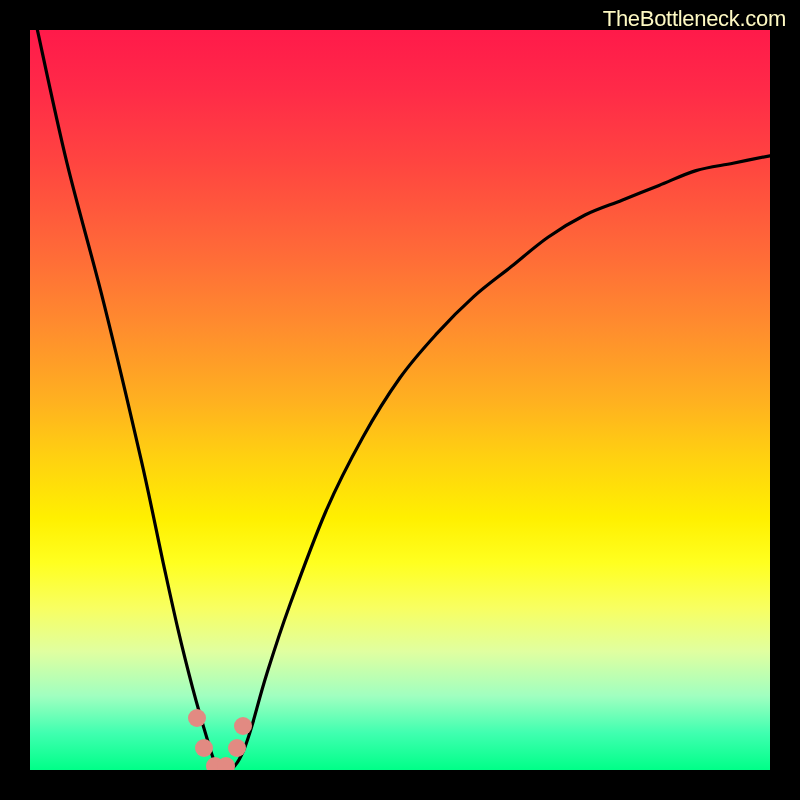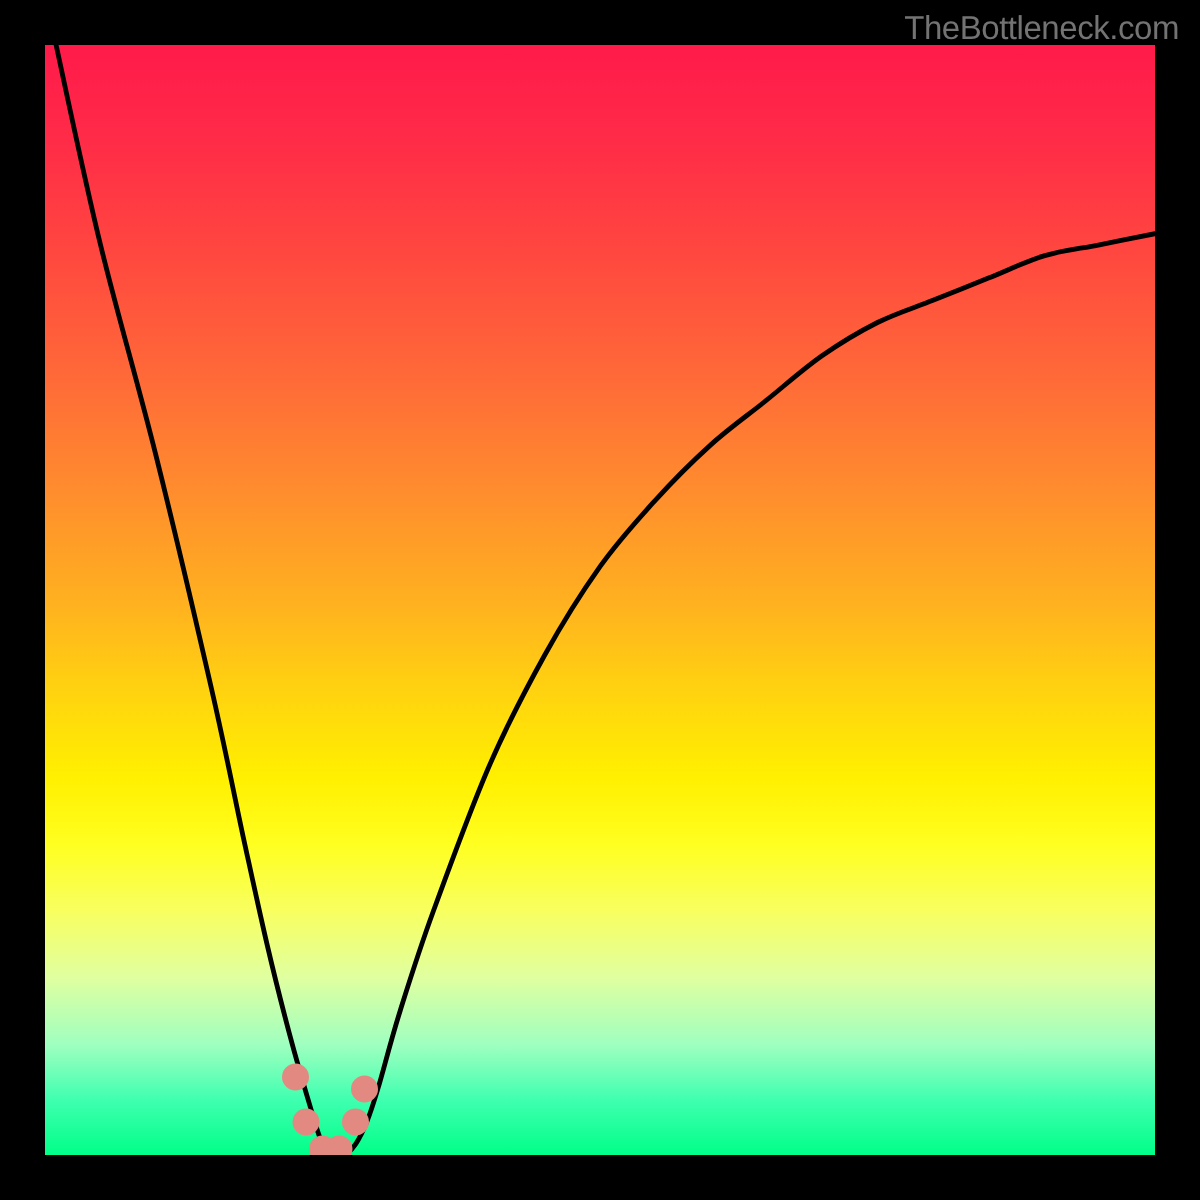--- a/index.html
+++ b/index.html
@@ -8,21 +8,21 @@
     height: 800px;
     background: #000;
     position: relative;
     font-family: Arial, sans-serif;
     overflow: hidden;
   }
   .watermark {
     position: absolute;
     top: 6px;
     right: 14px;
-    color: #737373;
+    color: #fef9c3;
     font-size: 22px;
     font-weight: 500;
     z-index: 10;
     letter-spacing: -0.3px;
   }
   .plot-area {
     position: absolute;
     left: 30px;
     top: 30px;
     width: 740px;

